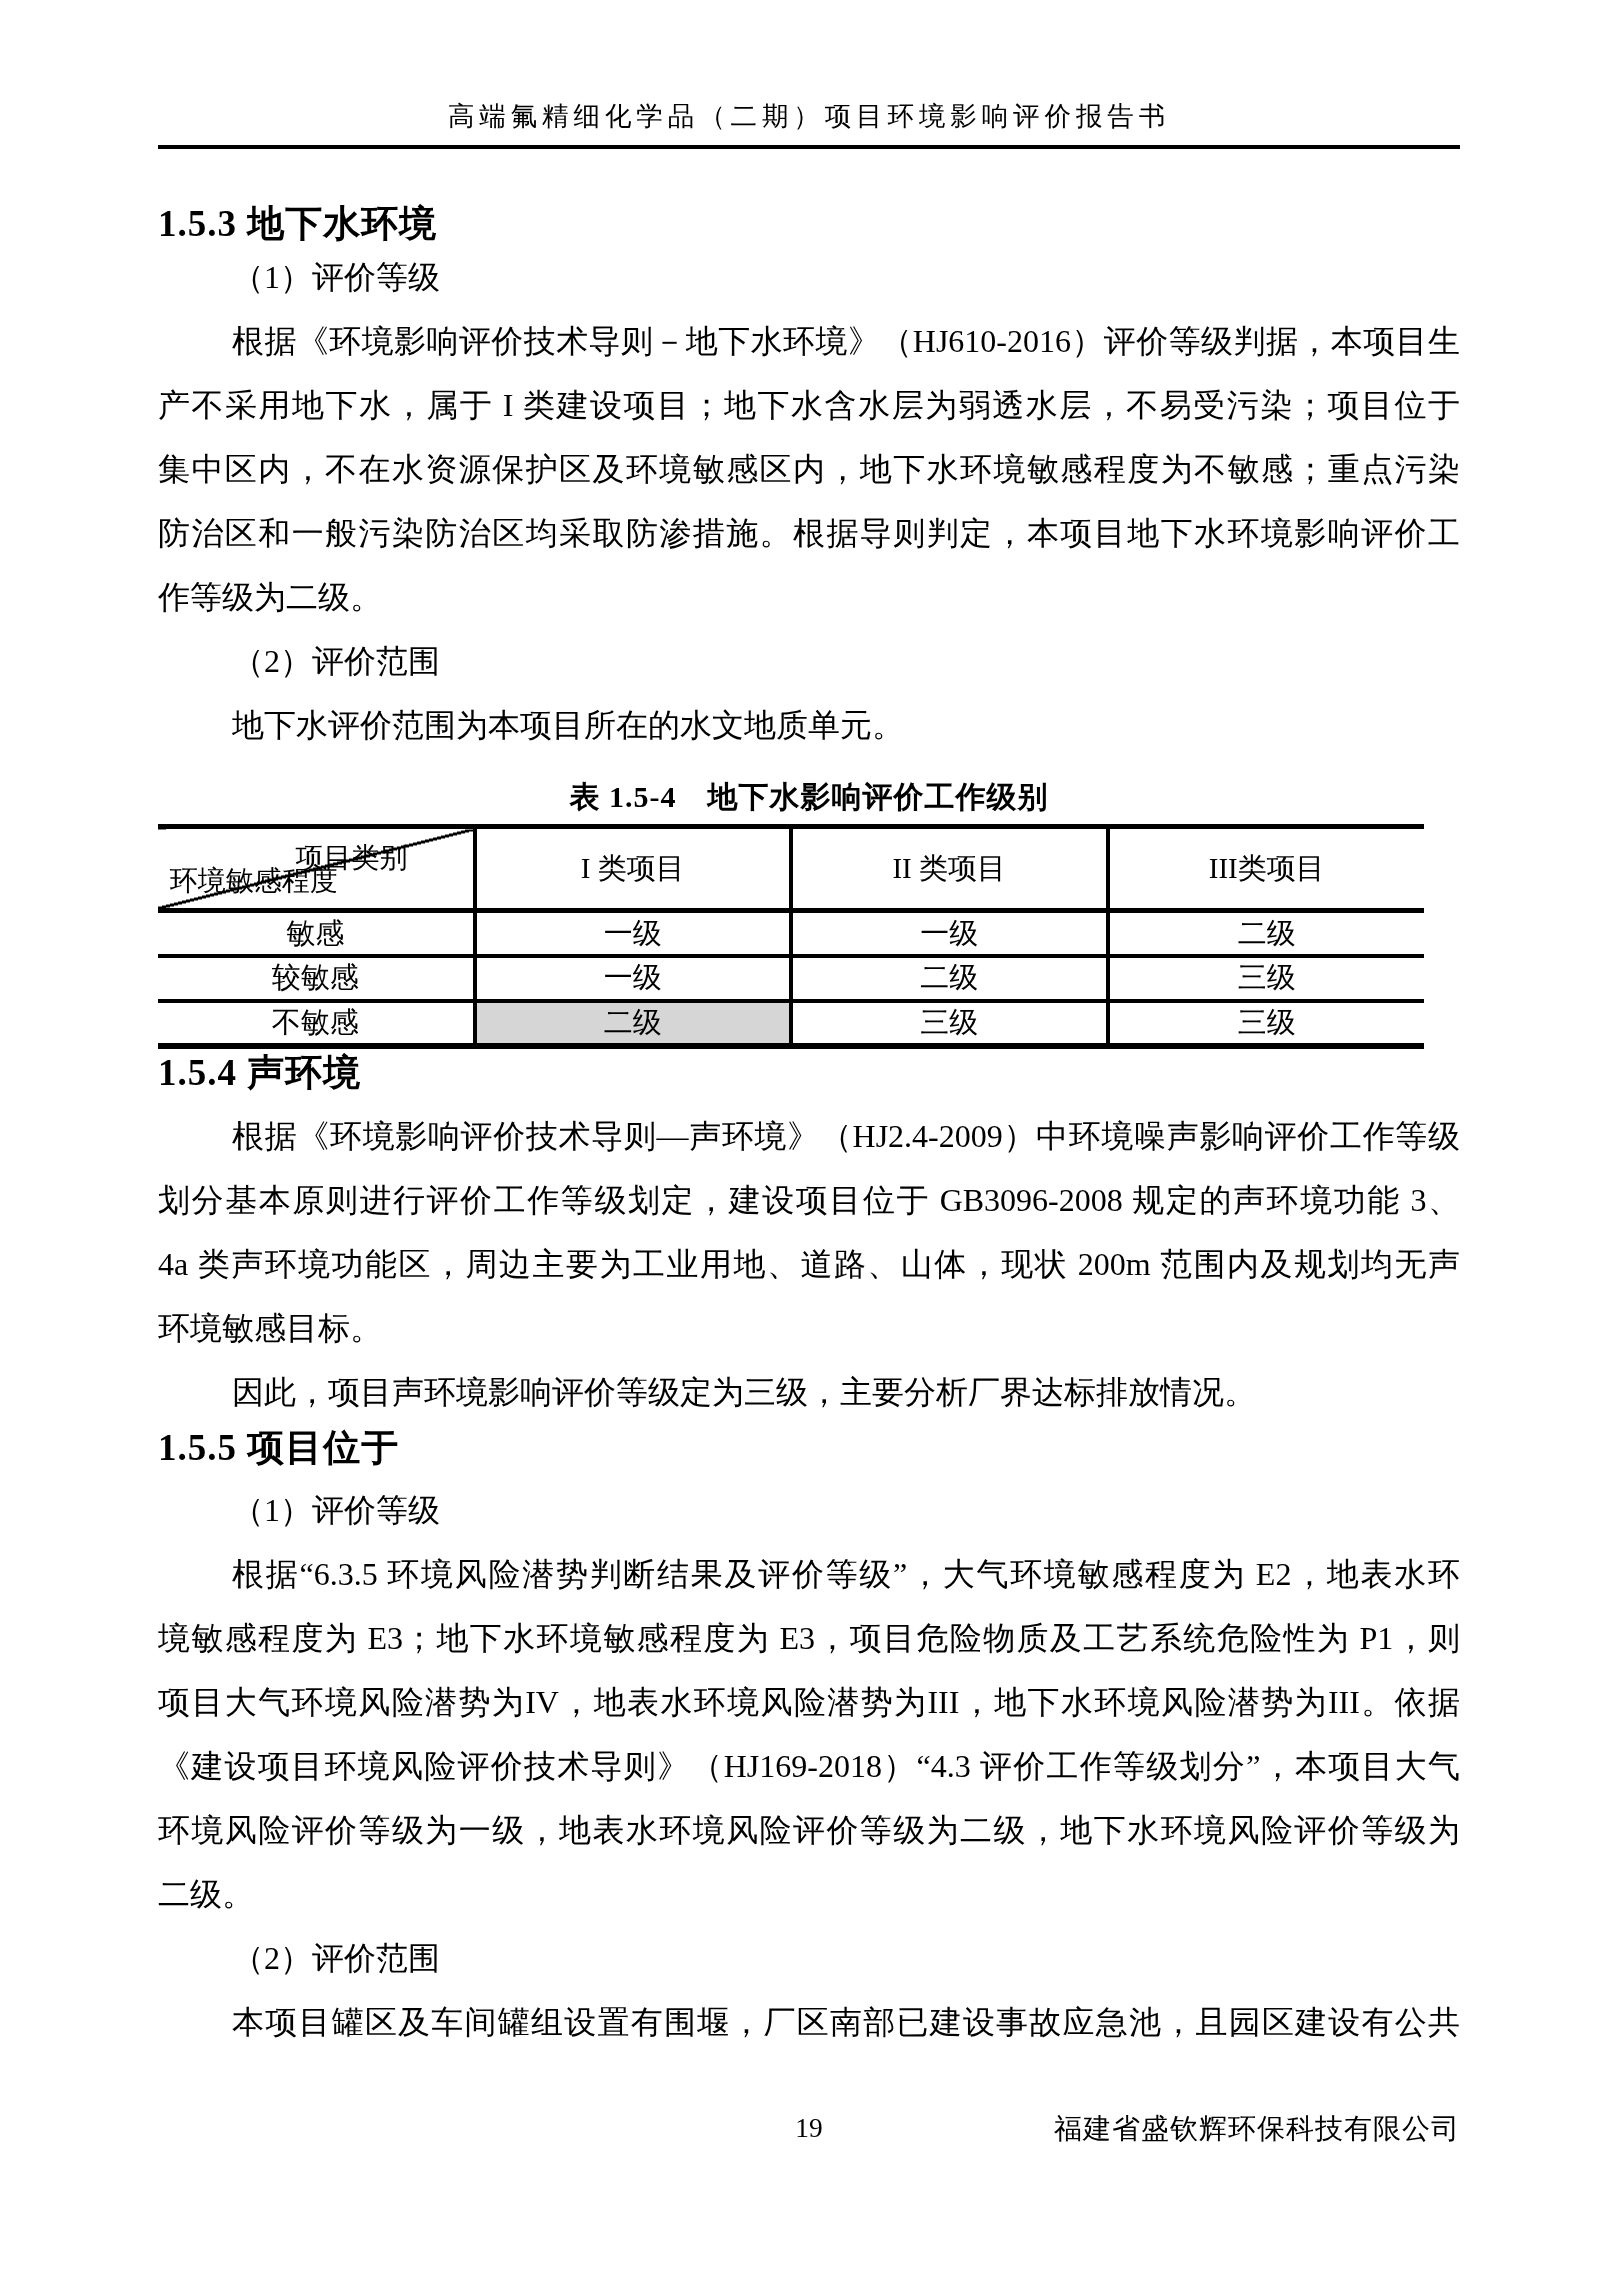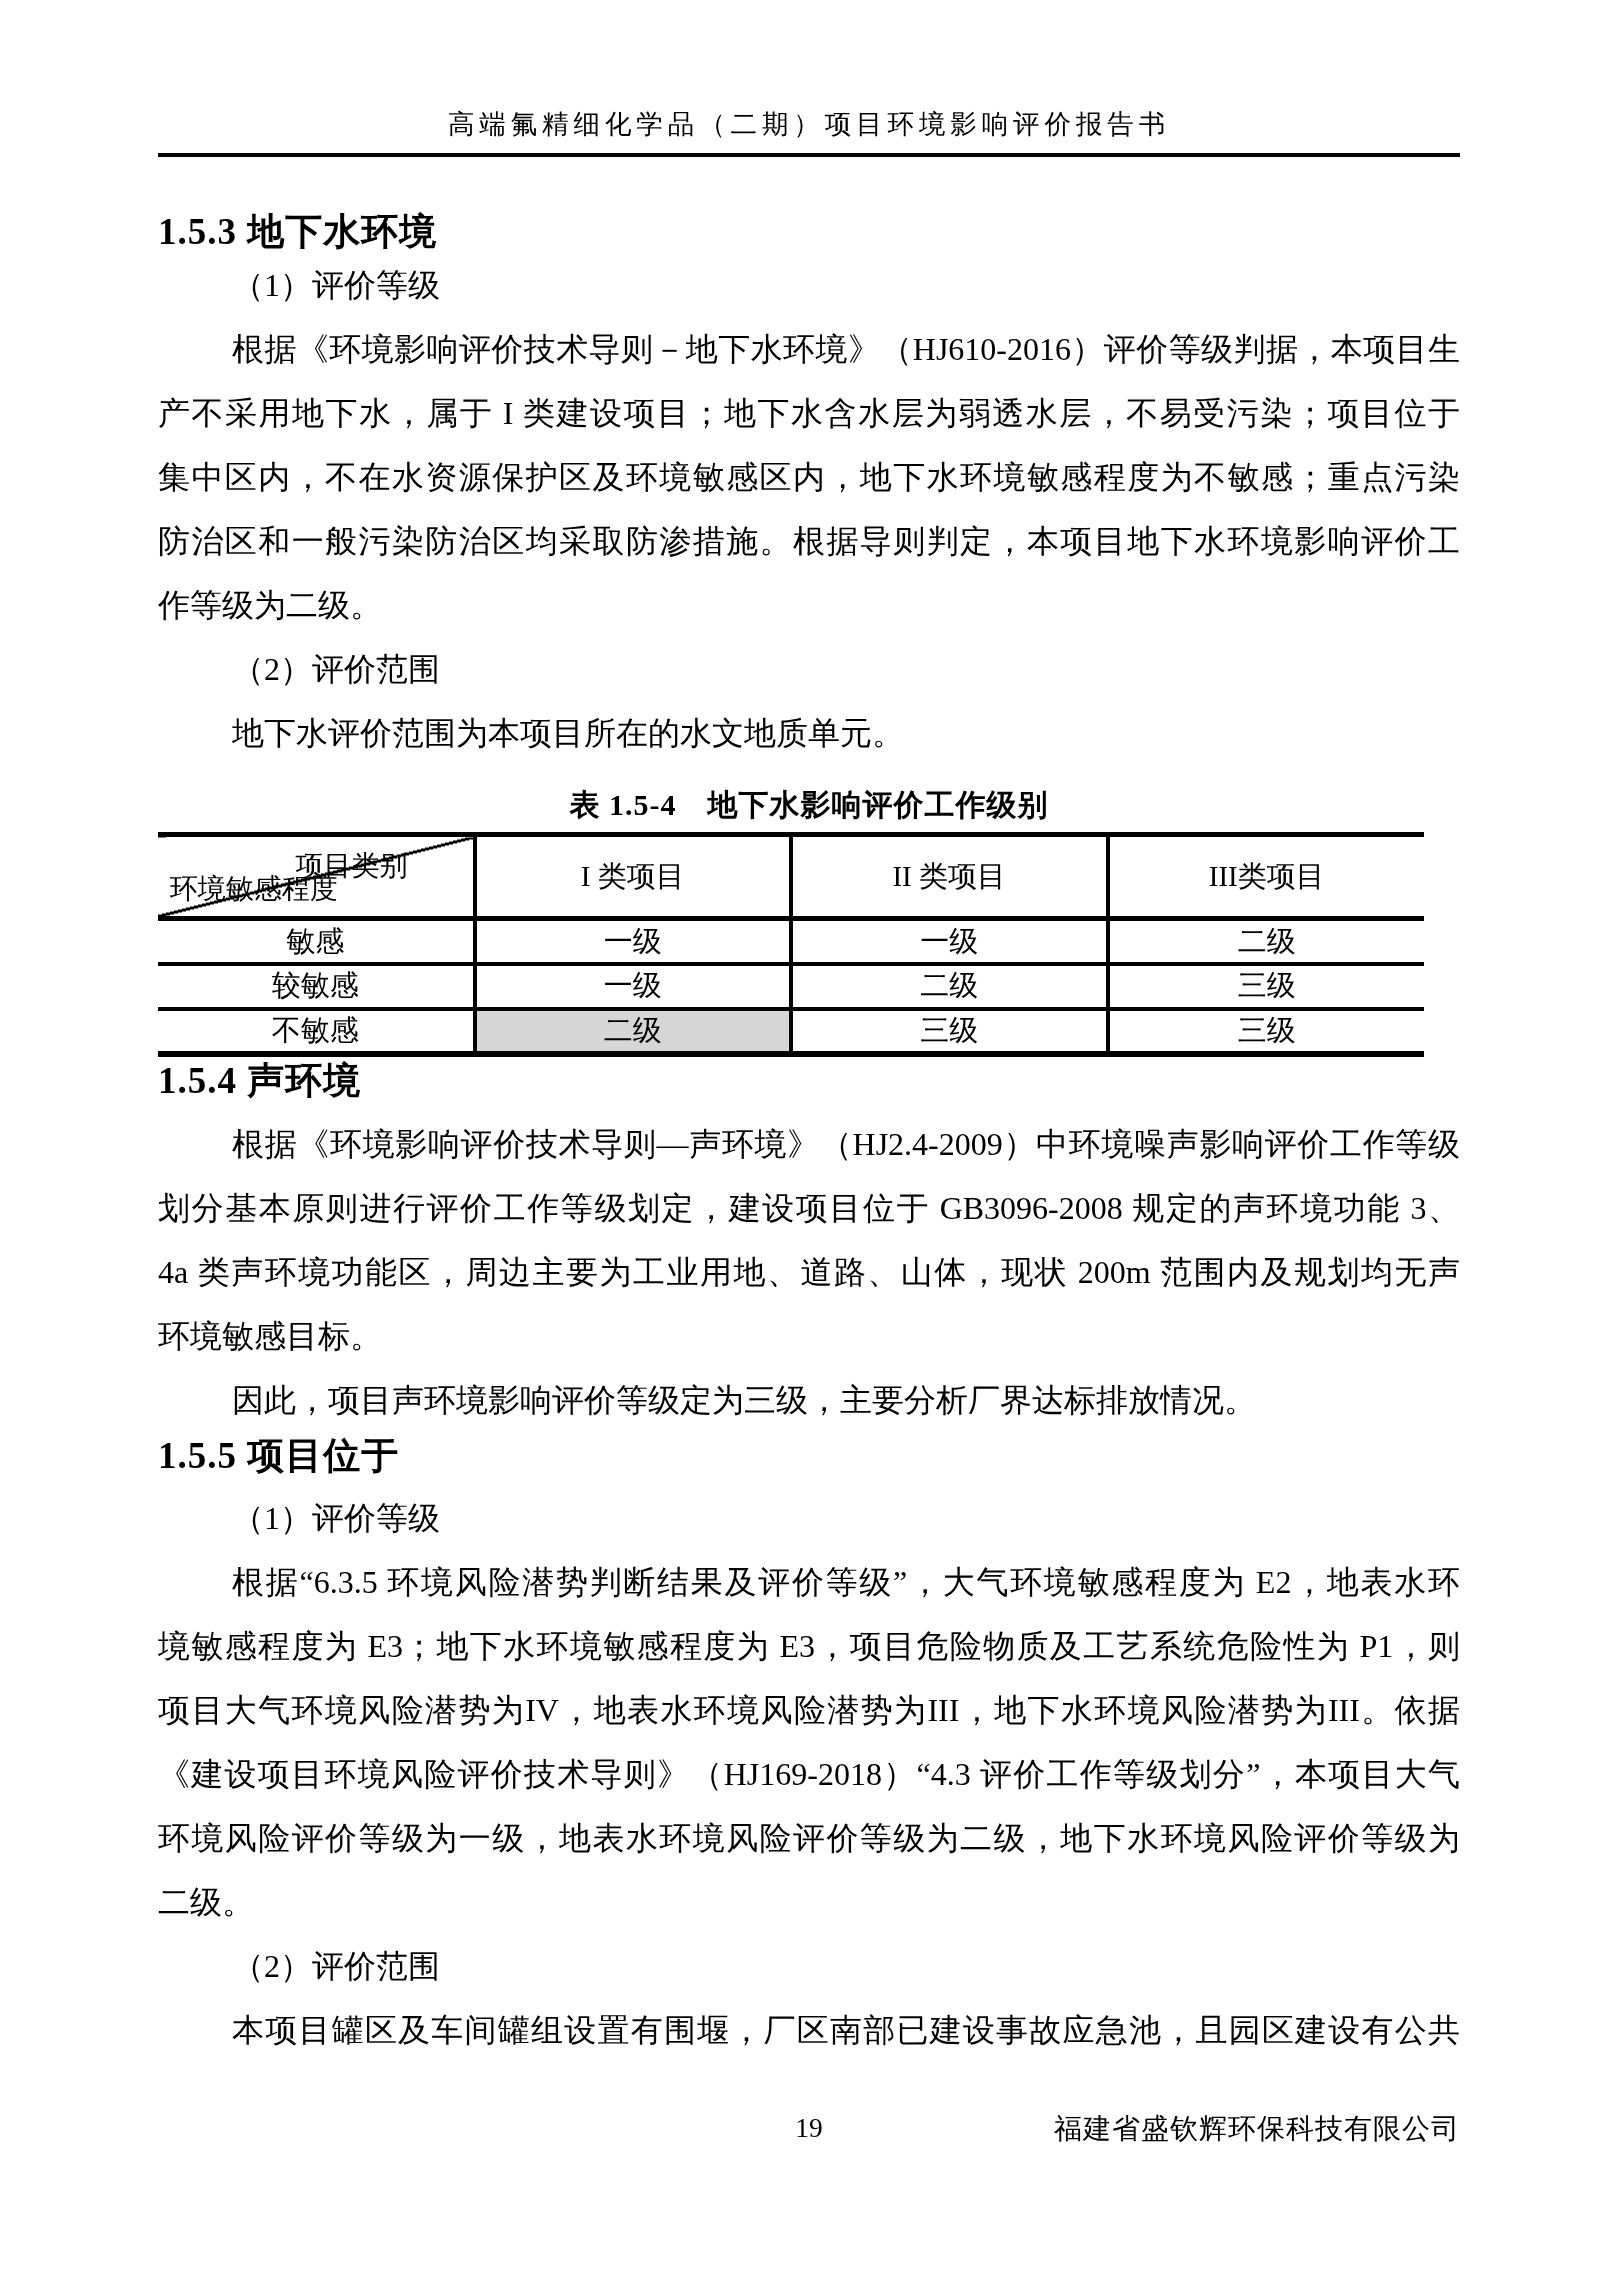--- a/index.html
+++ b/index.html
@@ -6,21 +6,21 @@
   .page {
     position: relative;
     width: 1620px;
     height: 2293px;
     margin: 0 auto;
     background: #ffffff;
     color: #000;
     font-family: "Liberation Serif", "DejaVu Serif", serif;
     overflow: hidden;
   }
-  .content { padding: 8px 160px 0 158px; }
+  .content { padding: 0 160px 0 158px; }
 
   
   .hdr-title {
     padding-top: 102px;
     text-align: center;
     font-size: 26.5px;
     letter-spacing: 4.9px;
     line-height: 29px;
   }
   .hdr-rule {

